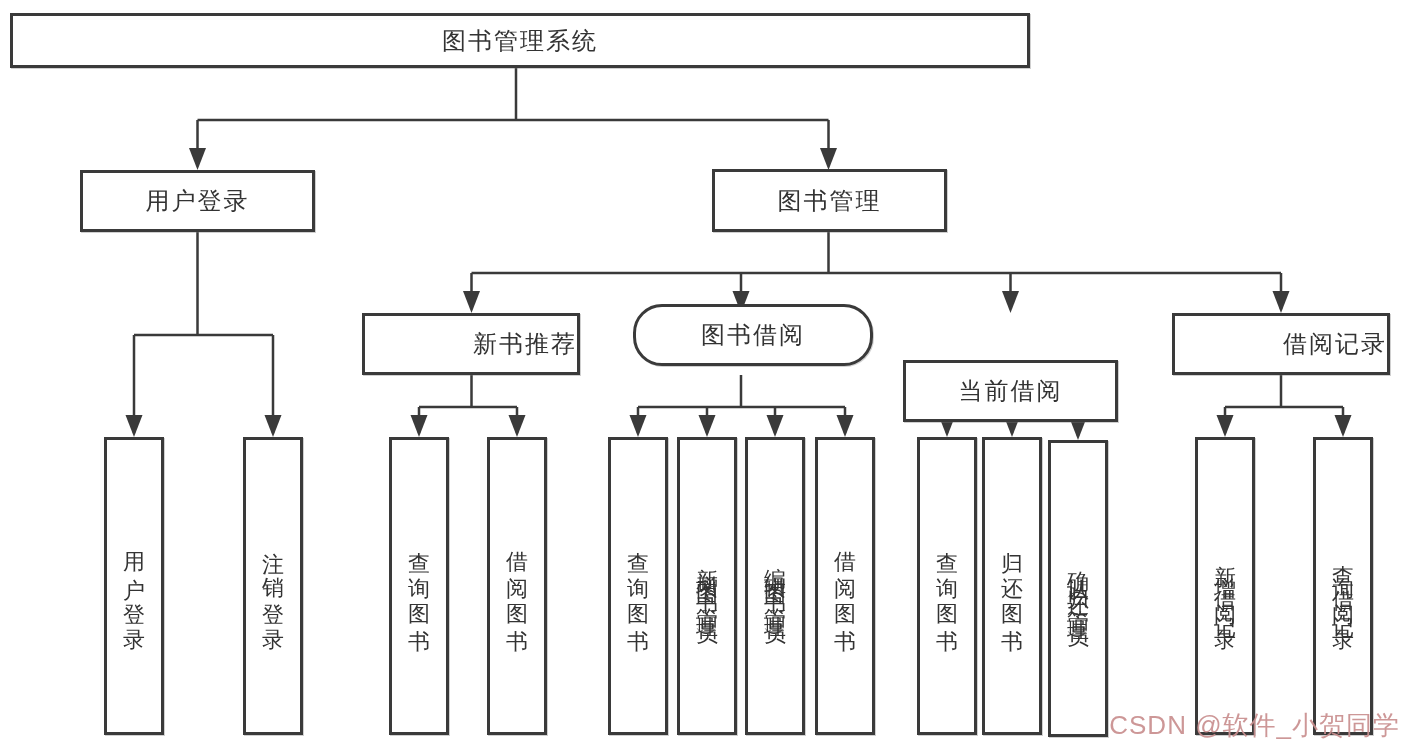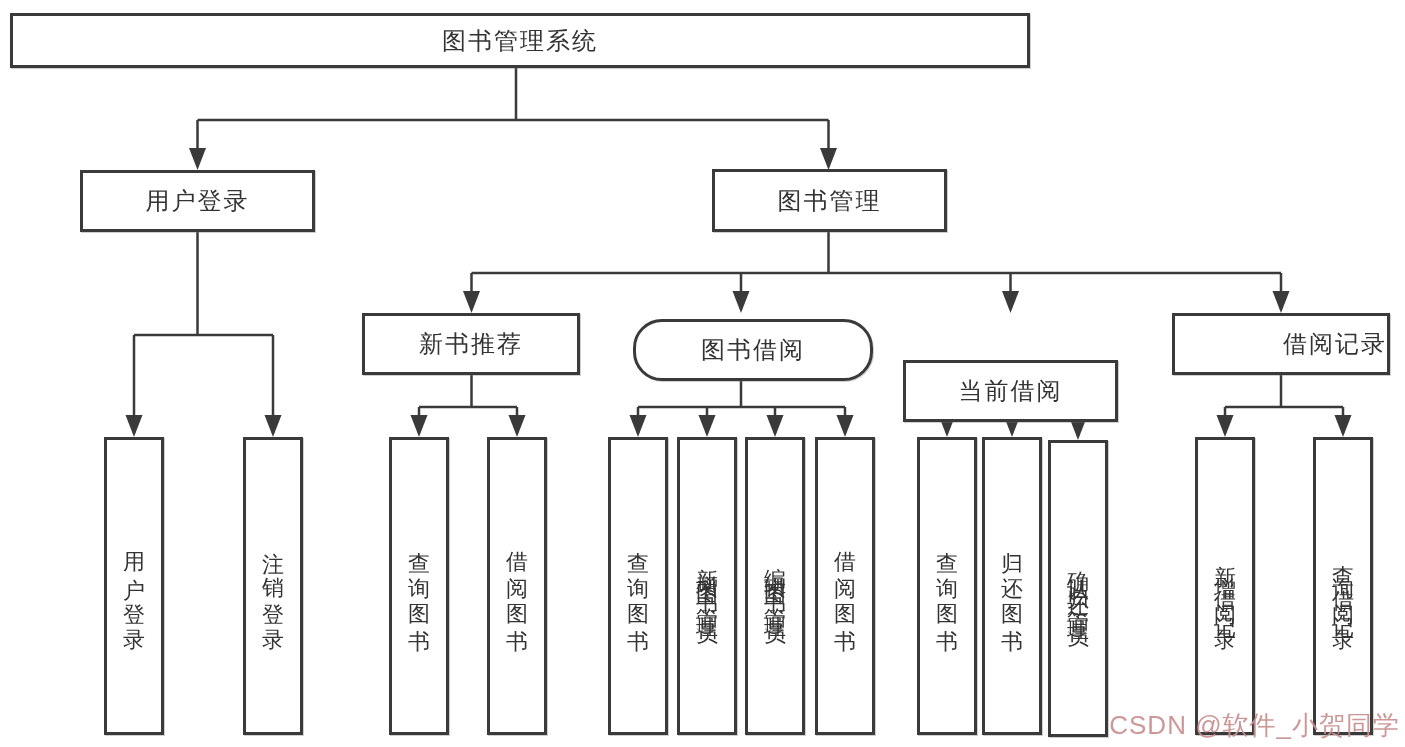--- a/index.html
+++ b/index.html
@@ -129,24 +129,24 @@
     <span>图书管理系统</span>
   </div>
 
   <div class="node" style="left:80px; top:170px; width:235px; height:62px;">
     <span>用户登录</span>
   </div>
   <div class="node" style="left:712px; top:169px; width:235px; height:63px;">
     <span>图书管理</span>
   </div>
 
-  <div class="node" style="left:362px; top:313px; width:218px; height:62px;">
+  <div class="node" style="left:362px; top:313px; width:218px; height:62px;justify-content:flex-end;">
     <span>新书推荐</span>
   </div>
-  <div class="node" style="left:633px; top:319px; width:240px; height:62px;border-radius:29px;">
+  <div class="node" style="left:633px; top:304px; width:240px; height:62px;border-radius:29px;">
     <span>图书借阅</span>
   </div>
   <div class="node" style="left:903px; top:313px; width:215px; height:62px;margin-top:47px;">
     <span>当前借阅</span>
   </div>
   <div class="node" style="left:1172px; top:313px; width:218px; height:62px;justify-content:flex-end;">
     <span>借阅记录</span>
   </div>
 
   <div class="leaf" style="left:104px; top:437px; width:60px; height:298px;">

